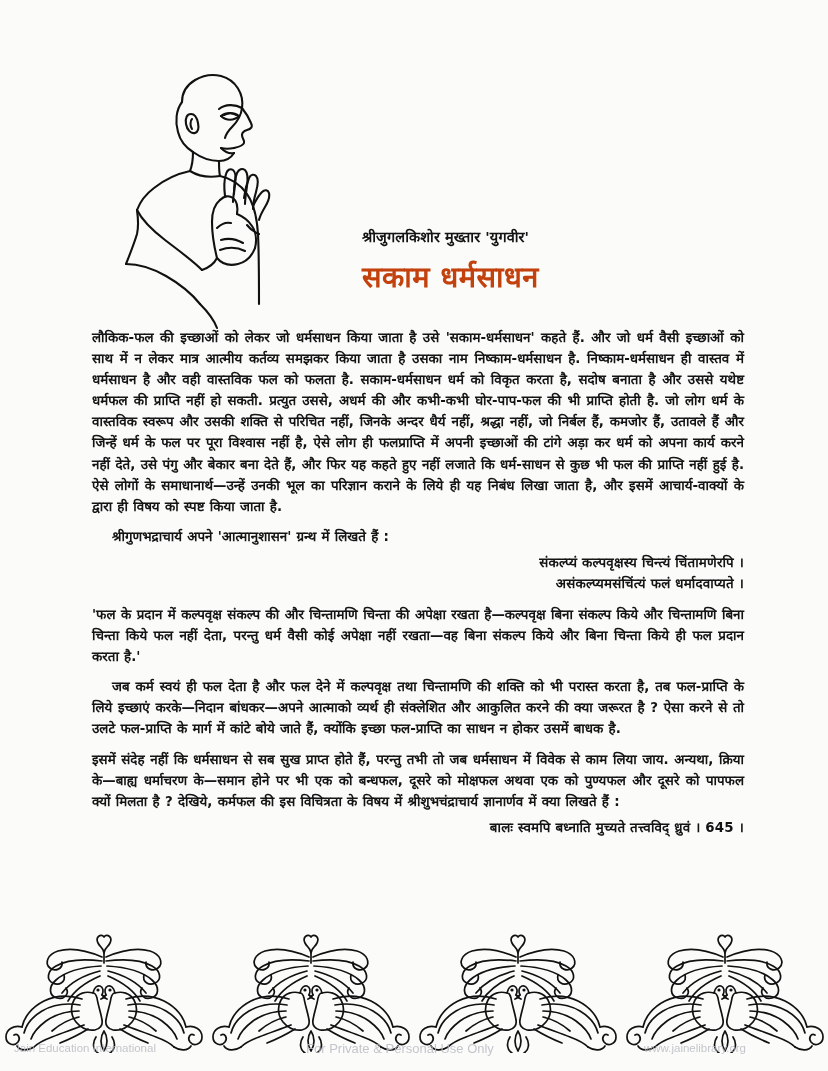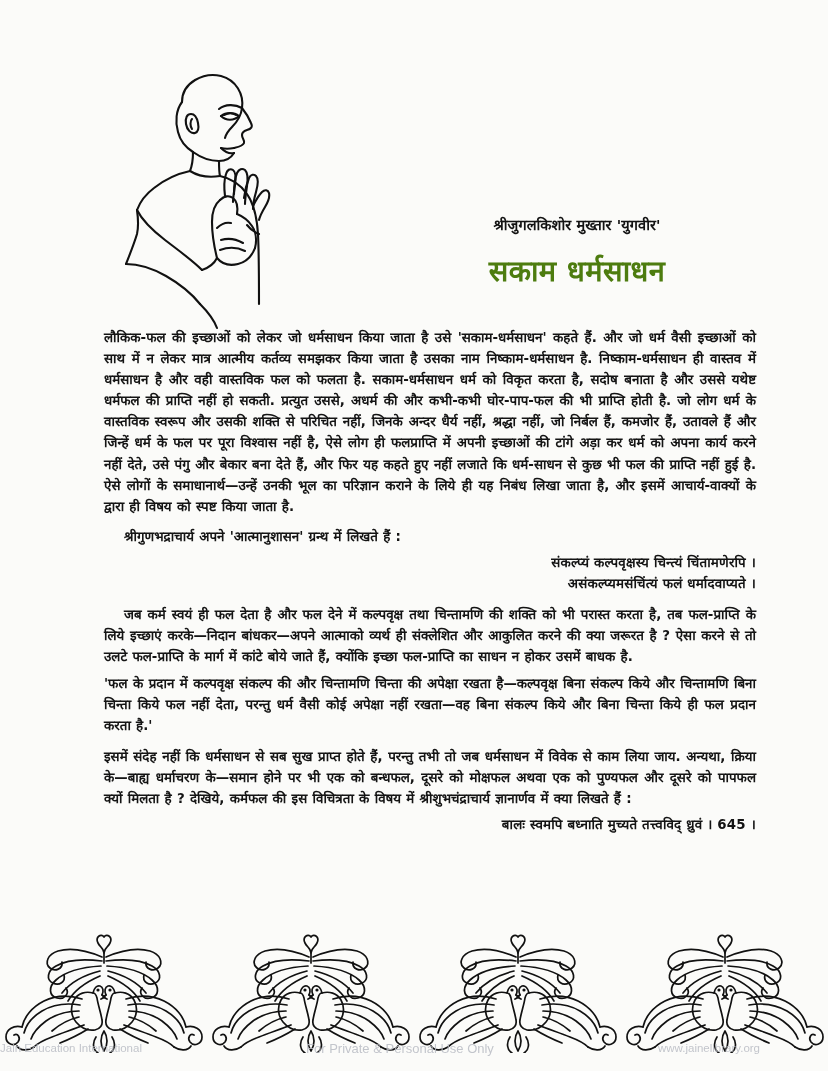--- a/index.html
+++ b/index.html
@@ -24,47 +24,47 @@
     top: 68px;
     width: 205px;
     height: 262px;
   }
   .illustration svg { display: block; width: 100%; height: 100%; }
 
   
   .title-block {
     position: absolute;
     right: 36px;
-    top: 216px;
+    top: 228px;
     width: 430px;
-    text-align: center;
+    text-align: left;
   }
   .author-line {
     font-family: "DejaVu Sans", sans-serif;
     font-size: 14.5px;
     font-weight: 700;
     letter-spacing: 0.1px;
     color: #131313;
     line-height: 1.25;
     white-space: nowrap;
   }
   .main-title {
-    margin-top: 20px;
+    margin-top: 14px;
     font-family: "DejaVu Sans", sans-serif;
     font-size: 29px;
     font-weight: 700;
     letter-spacing: 0.4px;
-    color: #4d7c0f;
+    color: #c2410c;
     line-height: 1.2;
   }
 
   
   .body-text {
     position: absolute;
-    left: 104px;
+    left: 92px;
     top: 327px;
     width: 652px;
   }
   .para {
     font-size: 13.4px;
     line-height: 21.1px;
     text-align: justify;
     text-justify: inter-word;
     color: #141414;
     margin: 0 0 6px 0;
@@ -104,21 +104,21 @@
   
   .footer-watermark {
     position: absolute;
     left: 0;
     bottom: 14px;
     width: 760px;
     height: 18px;
     display: flex;
     align-items: center;
     justify-content: space-between;
-    padding: 0 0;
+    padding: 0 14px;
     box-sizing: border-box;
     pointer-events: none;
   }
   .wm {
     font-family: "Liberation Sans", sans-serif;
     font-size: 11.5px;
     color: #b9bcc4;
     opacity: 0.85;
     white-space: nowrap;
   }
@@ -211,23 +211,23 @@
 
     <p class="para">लौकिक-फल की इच्छाओं को लेकर जो  धर्मसाधन किया जाता है उसे 'सकाम-धर्मसाधन' कहते हैं. और जो धर्म वैसी इच्छाओं को साथ में न लेकर मात्र आत्मीय कर्तव्य समझकर किया जाता है उसका नाम निष्काम-धर्मसाधन है. निष्काम-धर्मसाधन ही वास्तव में धर्मसाधन है  और वही वास्तविक फल को फलता है. सकाम-धर्मसाधन धर्म को विकृत करता है, सदोष  बनाता है और उससे  यथेष्ट धर्मफल की प्राप्ति  नहीं हो सकती.  प्रत्युत उससे, अधर्म की और  कभी-कभी घोर-पाप-फल  की भी प्राप्ति होती है.  जो लोग धर्म के वास्तविक स्वरूप और उसकी शक्ति से परिचित नहीं, जिनके अन्दर धैर्य नहीं,  श्रद्धा नहीं, जो निर्बल हैं, कमजोर हैं,  उतावले हैं और जिन्हें धर्म के फल  पर पूरा विश्वास नहीं है, ऐसे लोग ही फलप्राप्ति में अपनी इच्छाओं की टांगे अड़ा कर धर्म को अपना कार्य करने नहीं देते, उसे पंगु और बेकार बना देते हैं, और फिर यह कहते  हुए नहीं लजाते कि धर्म-साधन से कुछ भी फल की प्राप्ति नहीं हुई है. ऐसे लोगों के समाधानार्थ—उन्हें उनकी भूल का परिज्ञान कराने के लिये ही यह निबंध लिखा जाता है, और इसमें आचार्य-वाक्यों के द्वारा ही विषय को स्पष्ट किया जाता है.</p>
 
     <p class="para indent gap-above tight">श्रीगुणभद्राचार्य अपने 'आत्मानुशासन' ग्रन्थ में लिखते हैं :</p>
 
     <div class="verse">
       <div class="verse-line">संकल्प्यं  कल्पवृक्षस्य  चिन्त्यं चिंतामणेरपि ।</div>
       <div class="verse-line">असंकल्प्यमसंचिंत्यं    फलं       धर्मादवाप्यते ।</div>
     </div>
 
+    <p class="para">'फल के  प्रदान में कल्पवृक्ष संकल्प की और चिन्तामणि चिन्ता की अपेक्षा रखता है—कल्पवृक्ष बिना संकल्प किये और चिन्तामणि बिना  चिन्ता किये फल नहीं देता, परन्तु  धर्म वैसी कोई अपेक्षा नहीं रखता—वह बिना संकल्प किये और बिना चिन्ता किये ही फल प्रदान करता है.'</p>
+
     <p class="para indent gap-above">जब कर्म स्वयं ही फल देता है और फल देने में कल्पवृक्ष तथा चिन्तामणि की शक्ति को भी परास्त करता है, तब फल-प्राप्ति के लिये इच्छाएं करके—निदान बांधकर—अपने आत्माको व्यर्थ ही संक्लेशित और आकुलित करने की क्या जरूरत है ? ऐसा करने से तो उलटे  फल-प्राप्ति के मार्ग में कांटे बोये  जाते हैं, क्योंकि इच्छा  फल-प्राप्ति का साधन न होकर उसमें बाधक है.</p>
-
-    <p class="para">'फल के  प्रदान में कल्पवृक्ष संकल्प की और चिन्तामणि चिन्ता की अपेक्षा रखता है—कल्पवृक्ष बिना संकल्प किये और चिन्तामणि बिना  चिन्ता किये फल नहीं देता, परन्तु  धर्म वैसी कोई अपेक्षा नहीं रखता—वह बिना संकल्प किये और बिना चिन्ता किये ही फल प्रदान करता है.'</p>
 
     <p class="para gap-above tight">इसमें संदेह नहीं कि धर्मसाधन से सब  सुख प्राप्त होते हैं, परन्तु तभी तो जब धर्मसाधन में विवेक से काम लिया जाय. अन्यथा, क्रिया के—बाह्य धर्माचरण के—समान होने पर भी एक को बन्धफल, दूसरे को मोक्षफल अथवा एक को पुण्यफल और दूसरे को पापफल क्यों  मिलता है ? देखिये, कर्मफल की इस विचित्रता के विषय में श्रीशुभचंद्राचार्य ज्ञानार्णव में क्या लिखते हैं :</p>
 
     <div class="verse verse2">
       <div class="verse-line">बालः स्वमपि बध्नाति  मुच्यते तत्त्वविद् ध्रुवं । 645 ।</div>
     </div>
   </div>
 
   <div class="border-strip">
     <svg viewBox="0 0 828 120" xmlns="http://www.w3.org/2000/svg" fill="none" stroke="#111" stroke-width="1.7" stroke-linecap="round" stroke-linejoin="round">

